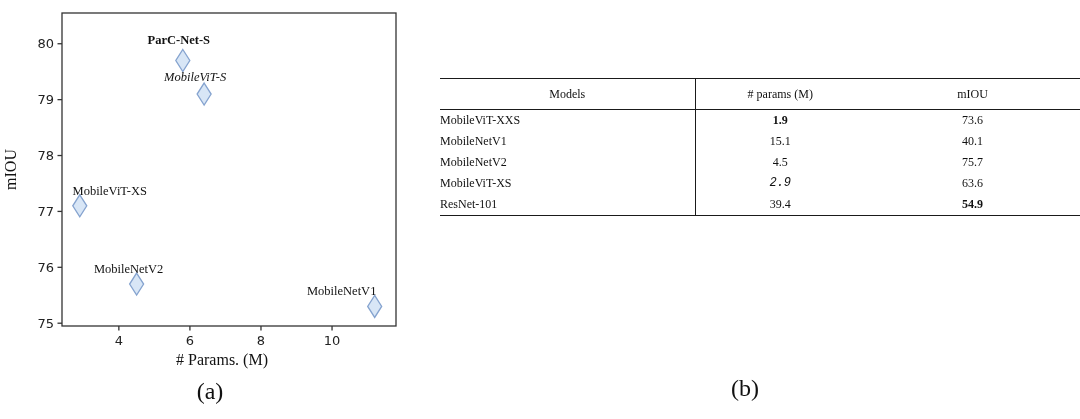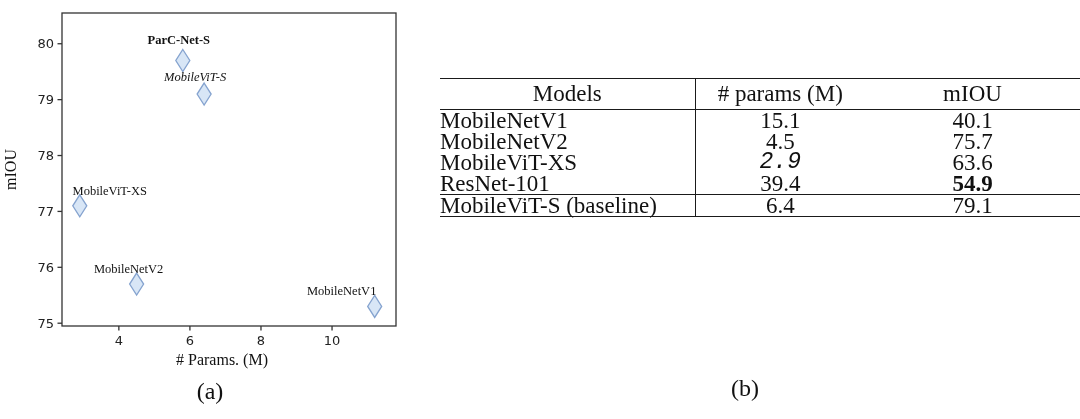--- a/index.html
+++ b/index.html
@@ -8,21 +8,21 @@
     background:#ffffff; font-family:"Liberation Serif", serif; color:#111;
   }
   .panel-a { position:absolute; left:0; top:0; margin:0; }
   .panel-b { position:absolute; left:440px; top:78px; margin:0; }
   .caption { font-size:24px; color:#111; }
   .caption-a { position:absolute; left:0; top:378px; width:420px; text-align:center; }
   .caption-b { position:absolute; left:440px; top:375px; width:610px; text-align:center; }
 
   table.results {
     border-collapse:collapse; width:640px; table-layout:fixed;
-    font-size:23px; color:#111;
+    font-size:12px; color:#111;
   }
   table.results th {
     font-weight:normal; height:30px; text-align:center; padding:0;
     border-top:1.6px solid #1a1a1a; border-bottom:1.6px solid #1a1a1a;
   }
   table.results td { height:21px; line-height:21px; padding:0; }
   table.results th:first-child, table.results td:first-child {
     border-right:1.3px solid #1a1a1a;
   }
   td.model { text-align:left; padding-left:48px; }
@@ -85,42 +85,42 @@
       </colgroup>
       <thead>
           <tr id="table-head-row">
             <th>Models</th>
             <th># params (M)</th>
             <th>mIOU</th>
           </tr>
         </thead>
       <tbody id="table-body">
           <tr>
+            <td class="model">MobileViT-XXS</td>
+            <td class="num bold">1.9</td>
+            <td class="num">73.6</td>
+          </tr>
+          <tr>
             <td class="model">MobileNetV1</td>
             <td class="num">15.1</td>
             <td class="num">40.1</td>
           </tr>
           <tr>
             <td class="model">MobileNetV2</td>
             <td class="num">4.5</td>
             <td class="num">75.7</td>
           </tr>
           <tr>
             <td class="model">MobileViT-XS</td>
             <td class="num italic">2.9</td>
             <td class="num">63.6</td>
           </tr>
           <tr class="rule-after">
             <td class="model">ResNet-101</td>
             <td class="num">39.4</td>
             <td class="num bold">54.9</td>
           </tr>
-          <tr>
-            <td class="model">MobileViT-S (baseline)</td>
-            <td class="num">6.4</td>
-            <td class="num">79.1</td>
-          </tr>
         </tbody>
     </table>
   </figure>
   <div class="caption caption-b">(b)</div>
 
 </div>
 
 </body></html>

